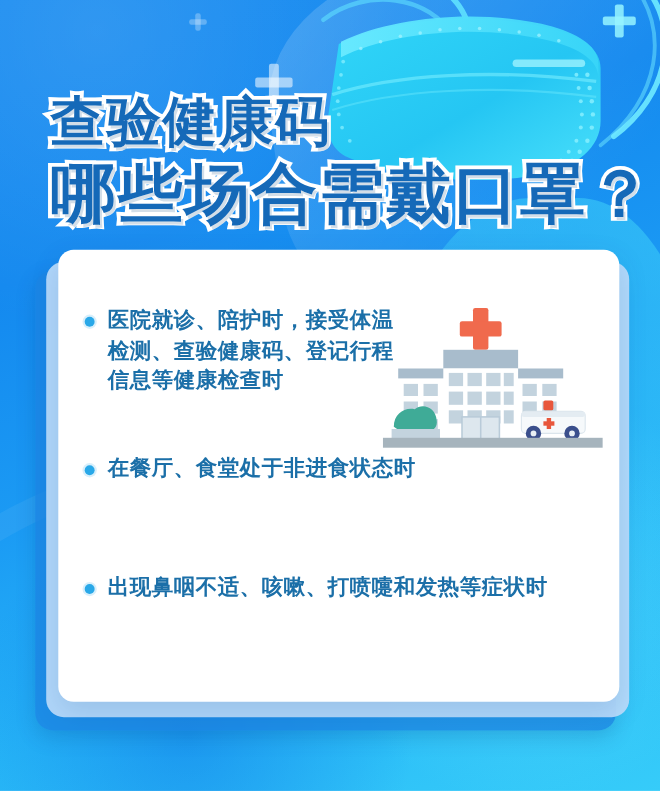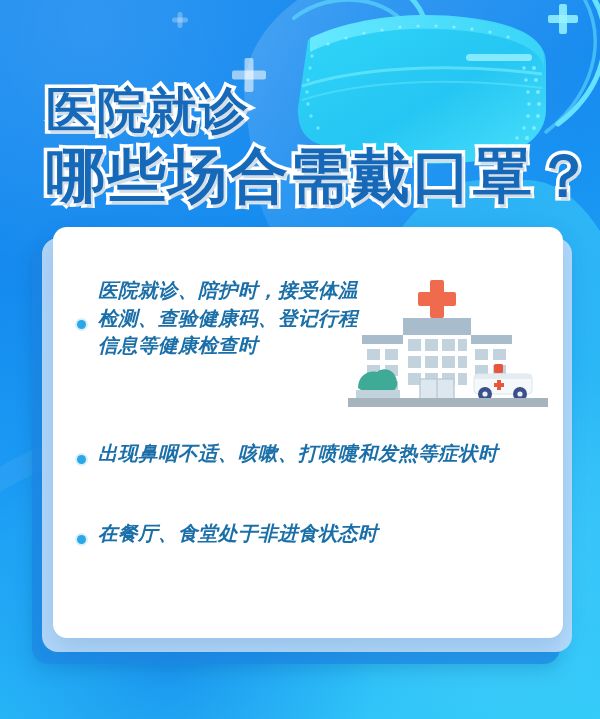--- a/index.html
+++ b/index.html
@@ -107,21 +107,21 @@
     position:absolute;left:53px;top:227px;width:510px;height:411px;
     background:#ffffff;border-radius:14px;z-index:4;
     box-shadow:0 10px 26px rgba(6,62,125,.14);
   }
 
   
   .bullets{
     position:absolute;left:0;top:0;width:100%;height:100%;
     padding:28px 22px 0 18px;box-sizing:border-box;
   }
-  .bullet-row{display:flex;align-items:center;font-style:italic;}
+  .bullet-row{display:flex;align-items:flex-start;}
   .bullet-dot{
     flex:0 0 auto;width:9px;height:9px;border-radius:50%;
     background:#29a8e8;margin:11px 12px 0 6px;
     box-shadow:0 0 0 2px rgba(41,168,232,.18);
   }
   .bullet-text{
     color:#1b6fa8;font-weight:bold;
     font-family:"DejaVu Sans","Liberation Sans",sans-serif;
     line-height:1.42;letter-spacing:.5px;
   }
@@ -235,43 +235,43 @@
   <div class="plus plus-mid">
       <i class="h"></i>
       <i class="v"></i>
     </div>
   <div class="plus plus-tr">
       <i class="h"></i>
       <i class="v"></i>
     </div>
 
   <div class="title-block">
-    <div class="title-line title-1">医院就诊</div>
+    <div class="title-line title-1">查验健康码</div>
     <div class="title-line title-2">哪些场合需戴口罩？</div>
   </div>
 
   <div class="card-back-dark"></div>
   <div class="card-back-light"></div>
 
   <div class="card-white">
     <div class="bullets">
 
       <div class="bullet-row b1">
         <span class="bullet-dot"></span>
         <span class="bullet-text">医院就诊、陪护时，接受体温检测、查验健康码、登记行程信息等健康检查时</span>
       </div>
 
+      <div class="bullet-row b3">
+        <span class="bullet-dot"></span>
+        <span class="bullet-text">在餐厅、食堂处于非进食状态时</span>
+      </div>
+
       <div class="bullet-row b2">
         <span class="bullet-dot"></span>
         <span class="bullet-text">出现鼻咽不适、咳嗽、打喷嚏和发热等症状时</span>
-      </div>
-
-      <div class="bullet-row b3">
-        <span class="bullet-dot"></span>
-        <span class="bullet-text">在餐厅、食堂处于非进食状态时</span>
       </div>
 
     </div>
 
     <div class="hospital-wrap" style="left:295px;top:51px;">
       <svg width="200" height="138" viewBox="0 0 200 138">
 
         <g>
           <rect x="82" y="2" width="14" height="38" rx="2" fill="#f06a4d"></rect>
           <rect x="70" y="14" width="38" height="14" rx="2" fill="#f06a4d"></rect>

